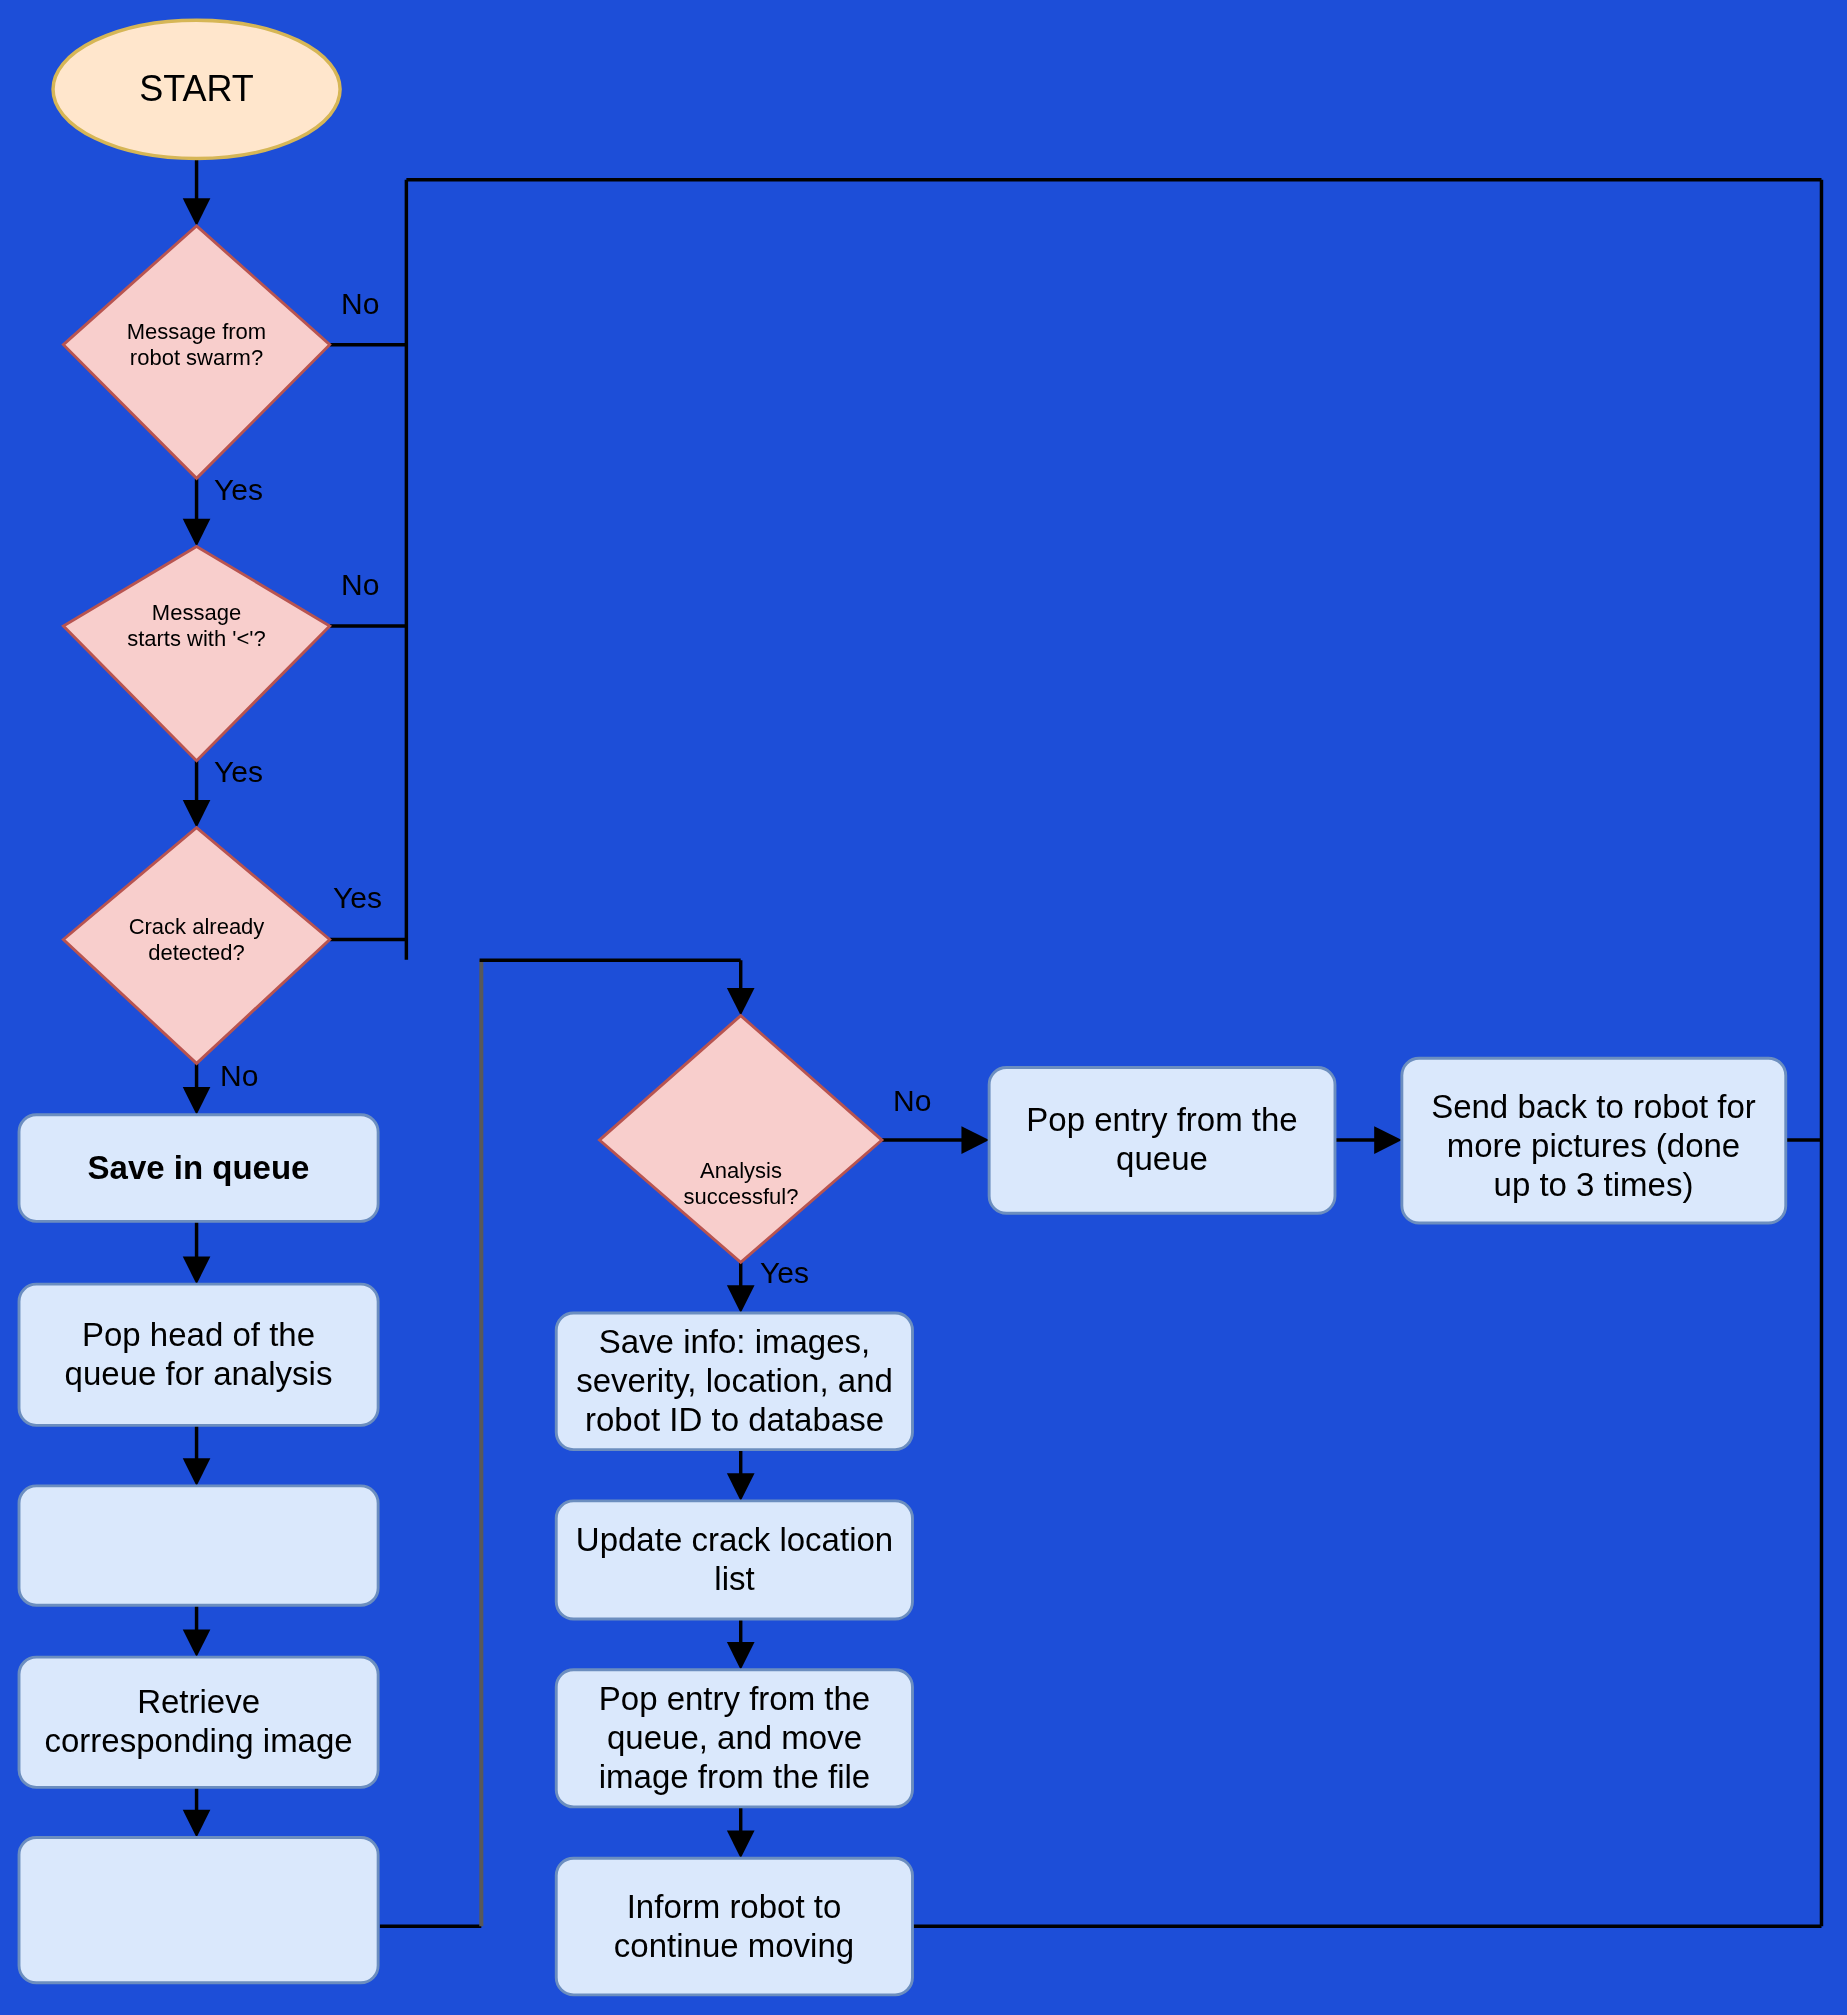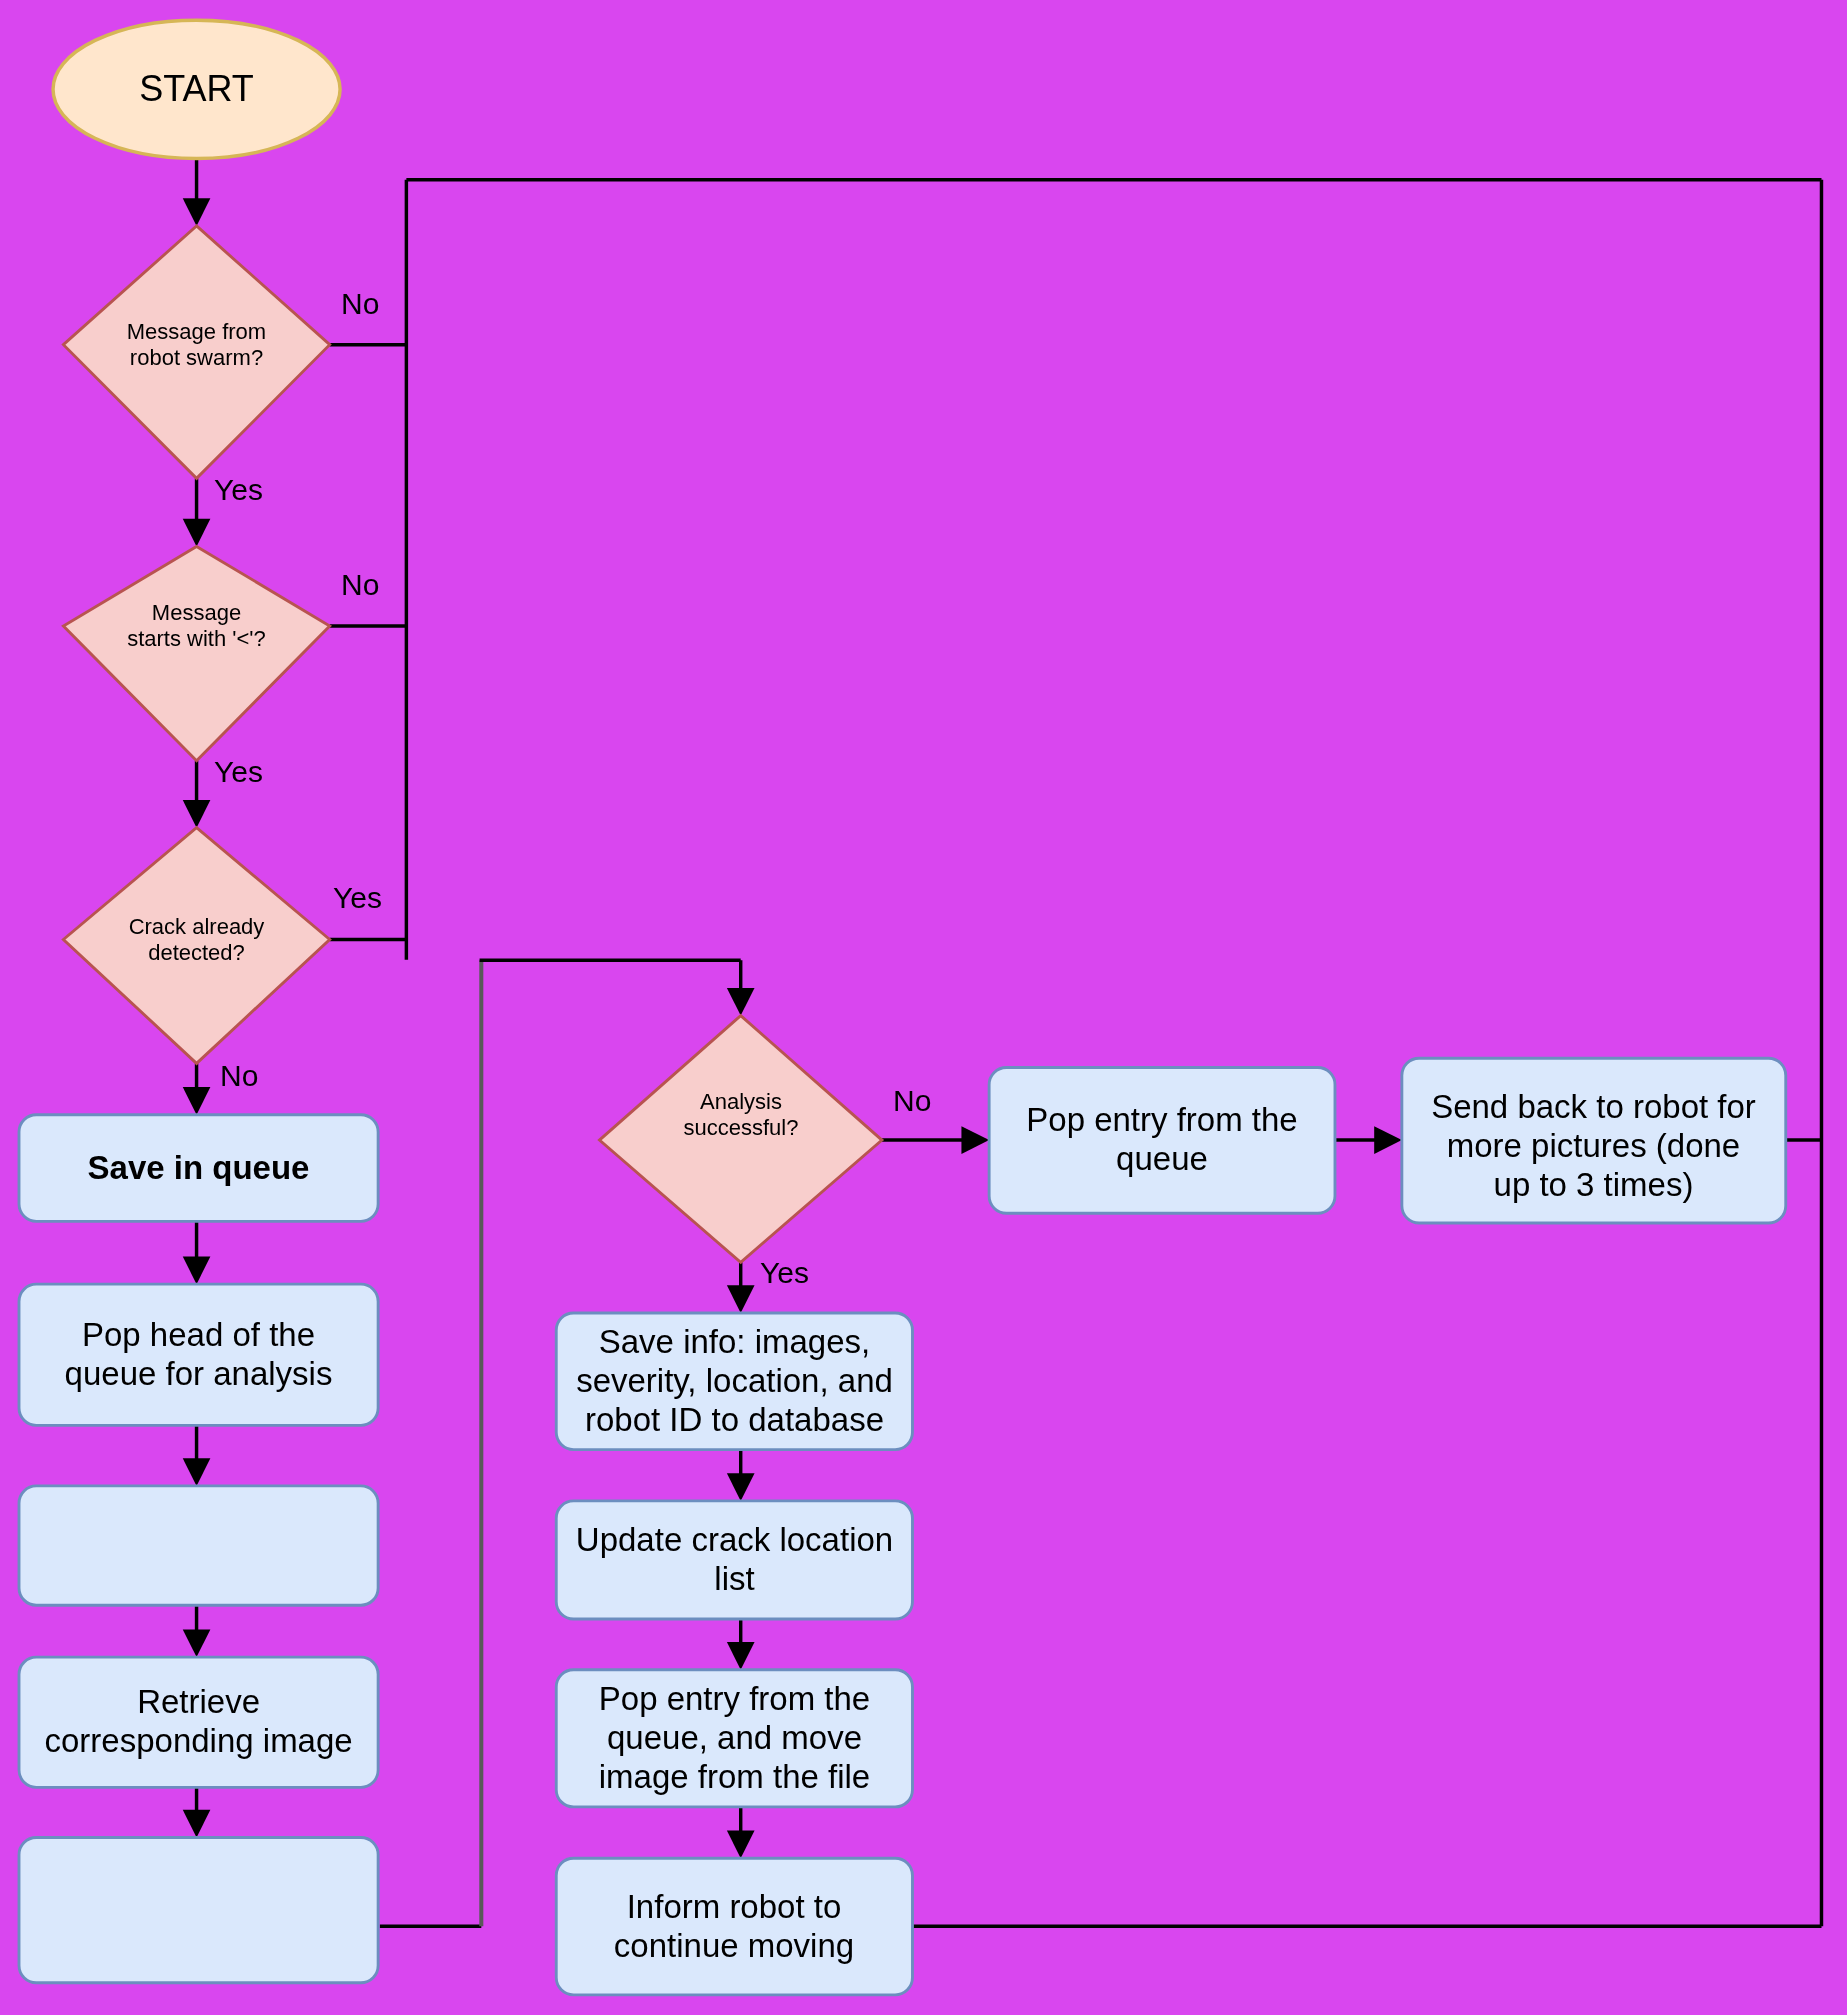--- a/index.html
+++ b/index.html
@@ -8,21 +8,21 @@
     padding: 0;
     background: #ffffff;
   }
   body {
     font-family: "Liberation Sans", sans-serif;
   }
   #flowchart-root {
     position: relative;
     width: 1848px;
     height: 2015px;
-    background: #d946ef;
+    background: #1d4ed8;
     overflow: hidden;
   }
   svg.layer {
     position: absolute;
     top: 0;
     left: 0;
     width: 1848px;
     height: 2015px;
   }
   .edge-line {
@@ -202,21 +202,21 @@
   <div class="node-label lbl-process" style="left:19px; top:1115px; width:359px; height:107px;font-weight:bold;">Save in queue</div>
 
   <div class="node-label lbl-process" style="left:19px; top:1284px; width:359px; height:141px;">Pop head of the
 queue for analysis</div>
 
 
   <div class="node-label lbl-process" style="left:15.6px; top:1657px; width:366px; height:130px;">Retrieve
 corresponding image</div>
 
 
-  <div class="node-label lbl-decision" style="left:594px; top:1071px; width:294px; height:88px;">Analysis
+  <div class="node-label lbl-decision" style="left:594px; top:1140px; width:294px; height:88px;">Analysis
 successful?</div>
 
   <div class="node-label lbl-process" style="left:553px; top:1313px; width:363px; height:137px;">Save info: images,
 severity, location, and
 robot ID to database</div>
 
   <div class="node-label lbl-process" style="left:553px; top:1501px; width:363px; height:118px;">Update crack location
 list</div>
 
   <div class="node-label lbl-process" style="left:553px; top:1670px; width:363px; height:137px;">Pop entry from the

